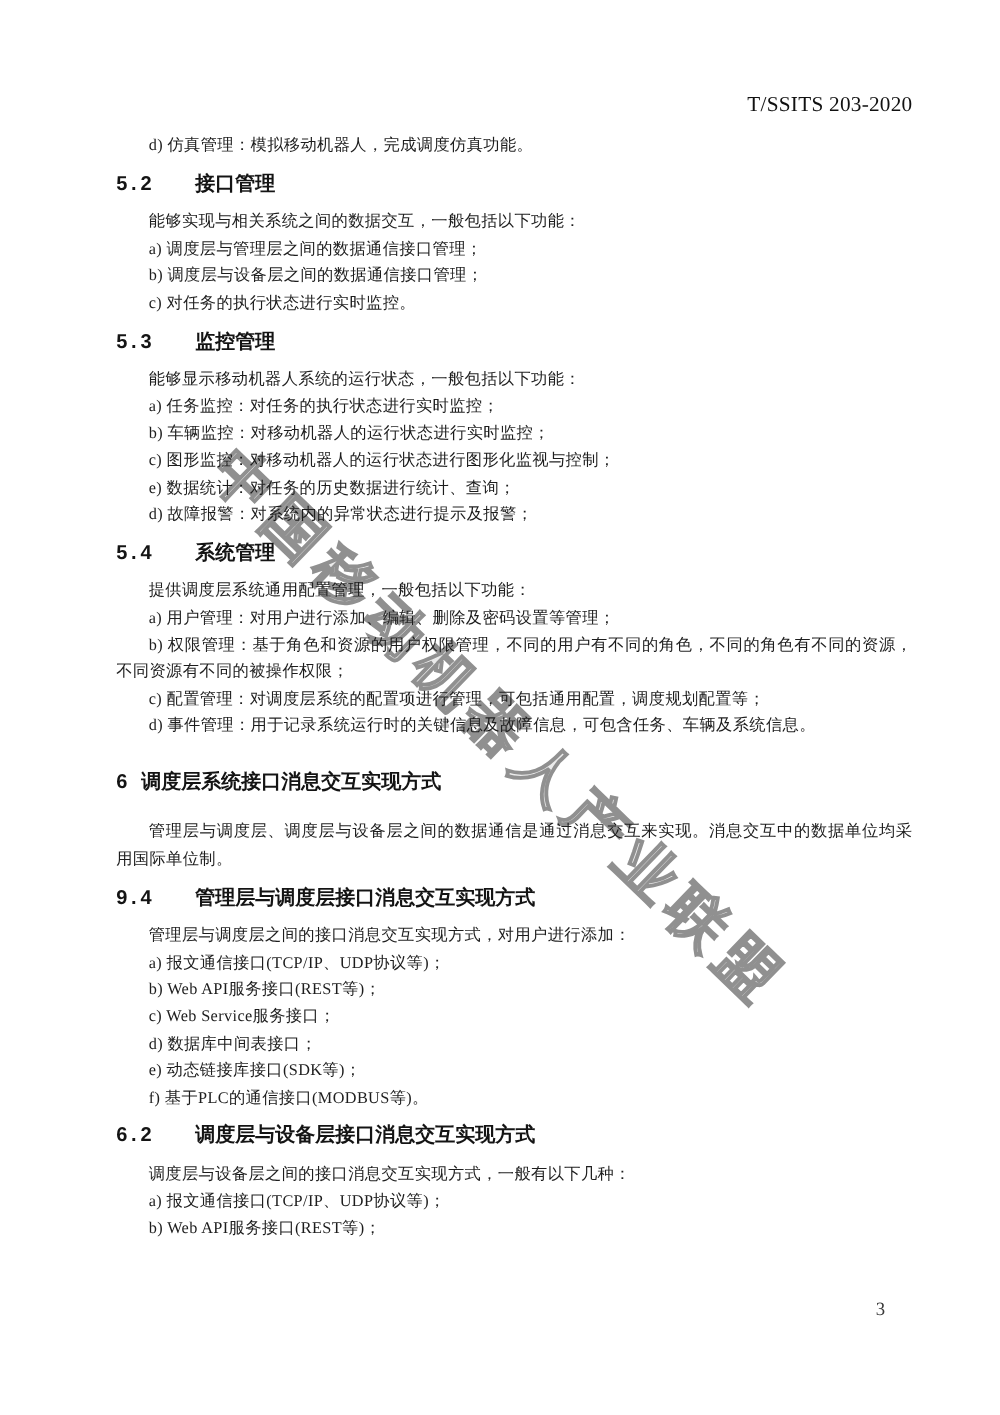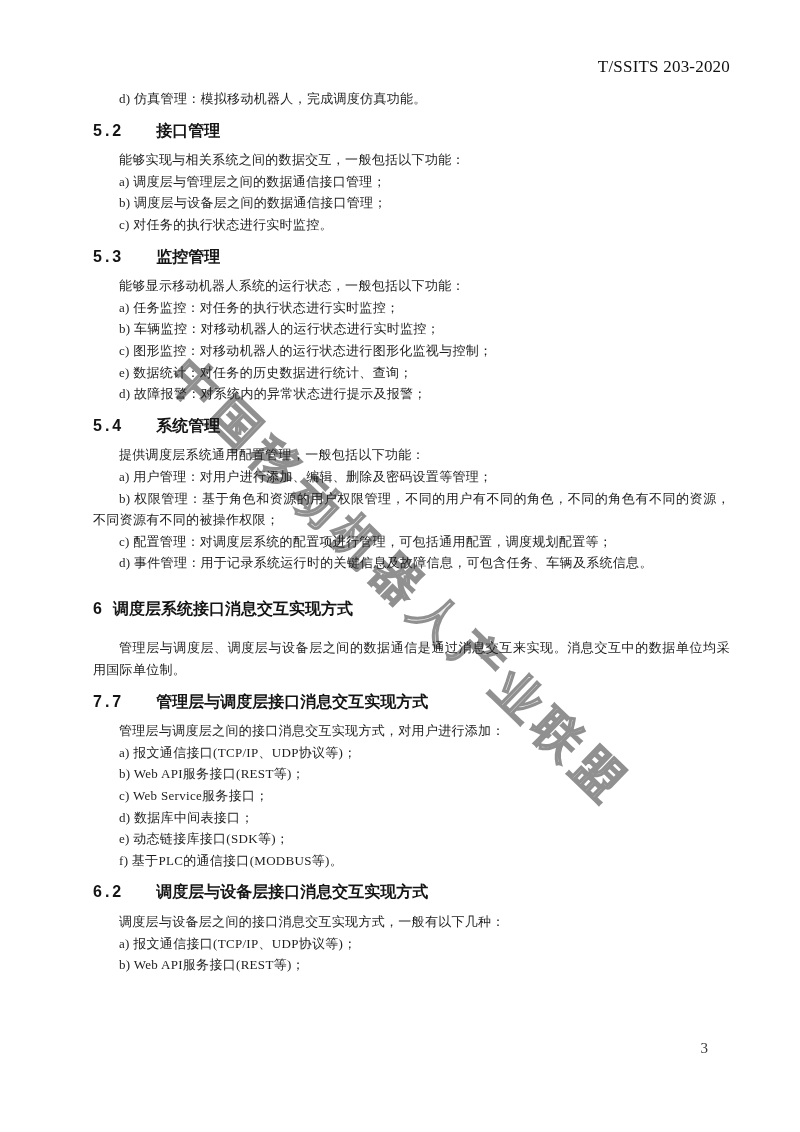--- a/index.html
+++ b/index.html
@@ -1,21 +1,21 @@
 <!DOCTYPE html>
 <html lang="zh"><head>
 <meta charset="utf-8">
 <style>
   html,body { margin:0; padding:0; background:#ffffff; }
   .page {
     position:relative;
     width:800px; height:1132px;
     background:#ffffff;
     box-sizing:border-box;
-    padding:58px 70px 0 93px;
+    padding:75px 70px 0 93px;
     overflow:hidden;
     font-family:"Liberation Serif","DejaVu Serif",serif;
     color:#1d1d1d;
   }
   .doc-code {
     text-align:right;
     font-size:17px;
     line-height:18px;
     letter-spacing:0.2px;
     color:#111111;
@@ -119,21 +119,21 @@
     <section>
       <div class="sec-h chap">
         <span class="num">6</span>
         <span>调度层系统接口消息交互实现方式</span>
       </div>
       <p>管理层与调度层、调度层与设备层之间的数据通信是通过消息交互来实现。消息交互中的数据单位均采用国际单位制。</p>
     </section>
 
     <section>
       <div class="sec-h">
-        <span class="num">7.7</span>
+        <span class="num">9.4</span>
         <span>管理层与调度层接口消息交互实现方式</span>
       </div>
       <p>管理层与调度层之间的接口消息交互实现方式，对用户进行添加：</p>
       <p>a) 报文通信接口(TCP/IP、UDP协议等)；</p>
       <p>b) Web API服务接口(REST等)；</p>
       <p>c) Web Service服务接口；</p>
       <p>d) 数据库中间表接口；</p>
       <p>e) 动态链接库接口(SDK等)；</p>
       <p>f) 基于PLC的通信接口(MODBUS等)。</p>
     </section>

